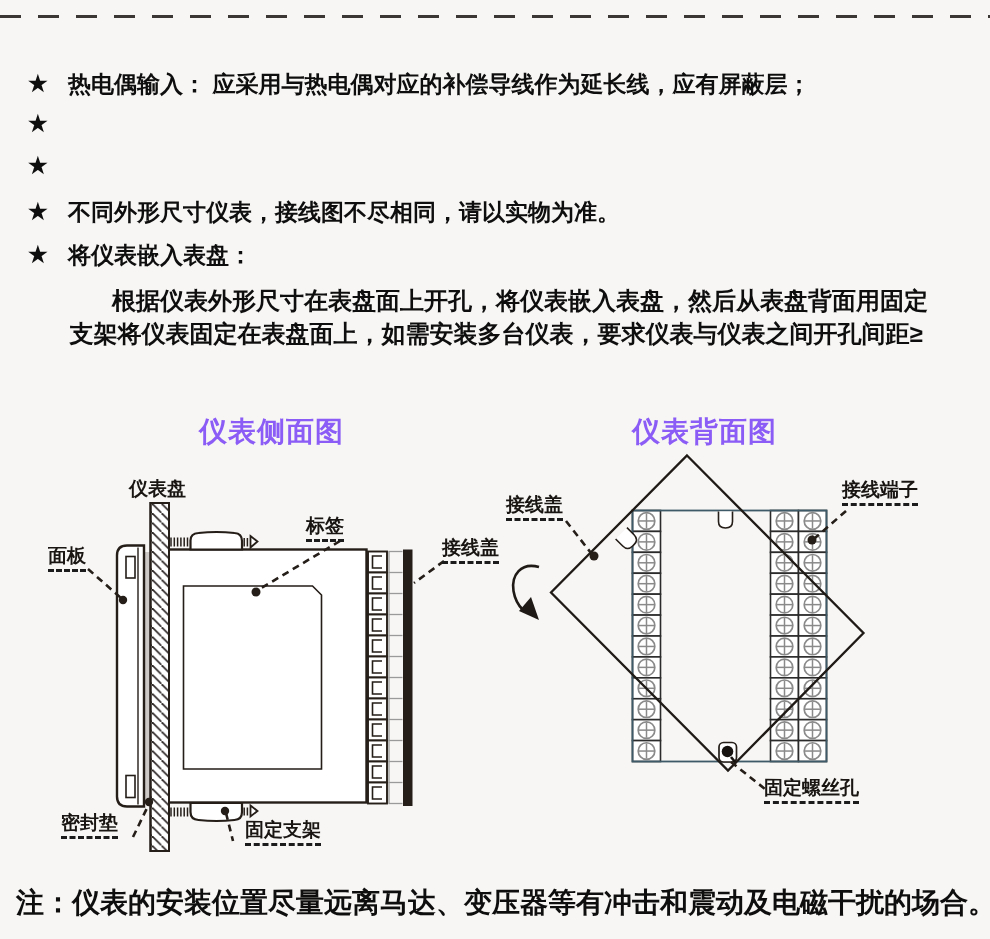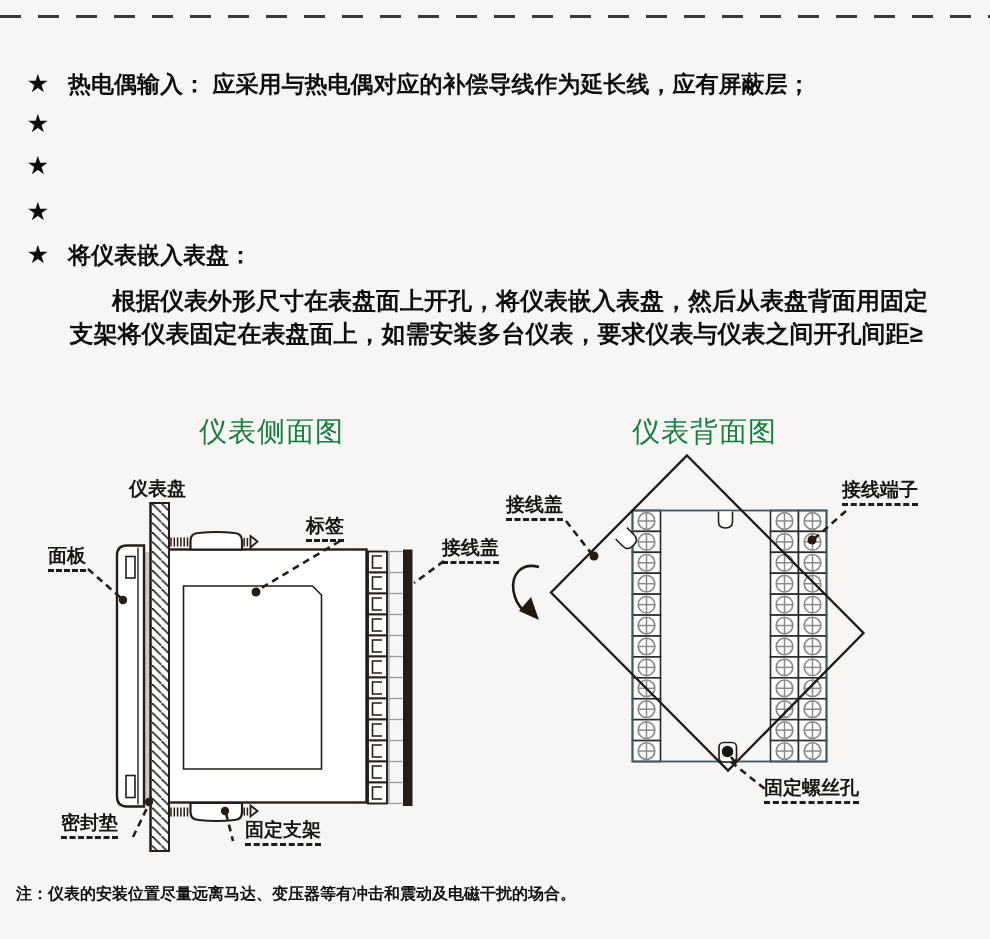--- a/index.html
+++ b/index.html
@@ -8,23 +8,23 @@
   
   .tear{left:0;top:15px;width:990px;height:3px;
         background:repeating-linear-gradient(90deg,#3b3734 0 21px,transparent 21px 38px);}
   
   .bullet{left:28px;width:950px;height:28px;font-size:23px;font-weight:bold;white-space:nowrap;display:flex;align-items:center;}
   .bullet .star{width:40px;font-size:22px;}
   
   .para{left:17px;top:284px;width:958px;font-size:24px;font-weight:bold;line-height:33px;text-align:center;}
   .para .indent{padding-left:48px;}
   
-  .note{left:16px;top:884px;width:960px;font-size:16px;font-weight:bold;white-space:nowrap;}
-  
-  .dtitle{top:413px;font-size:28px;font-weight:normal;font-family:"DejaVu Serif","Liberation Serif",serif;color:#15803d;letter-spacing:1px;white-space:nowrap;}
+  .note{left:16px;top:884px;width:960px;font-size:28px;font-weight:bold;white-space:nowrap;}
+  
+  .dtitle{top:413px;font-size:28px;font-weight:bold;font-family:"DejaVu Serif","Liberation Serif",serif;color:#8b5cf6;letter-spacing:1px;white-space:nowrap;}
   
   .callout{font-size:19px;font-weight:bold;color:#181512;white-space:nowrap;line-height:19px;}
   .dashed-u{border-bottom:3px dashed #1c1c1c;padding-bottom:4px;}
   svg{position:absolute;left:0;top:0;}
 </style>
 </head>
 <body>
 
 <div class="abs tear"></div>
 
@@ -33,20 +33,21 @@
   <span>热电偶输入： 应采用与热电偶对应的补偿导线作为延长线，应有屏蔽层；</span>
 </div>
 <div class="abs bullet" style="top:110px">
   <span class="star">★</span>
 </div>
 <div class="abs bullet" style="top:152px">
   <span class="star">★</span>
 </div>
 <div class="abs bullet" style="top:198px">
   <span class="star">★</span>
+  <span>不同外形尺寸仪表，接线图不尽相同，请以实物为准。</span>
 </div>
 <div class="abs bullet" style="top:241px">
   <span class="star">★</span>
   <span>将仪表嵌入表盘：</span>
 </div>
 
 <div class="abs para">
   <div class="indent">根据仪表外形尺寸在表盘面上开孔，将仪表嵌入表盘，然后从表盘背面用固定</div>
   <div>支架将仪表固定在表盘面上，如需安装多台仪表，要求仪表与仪表之间开孔间距≥</div>
 </div>

